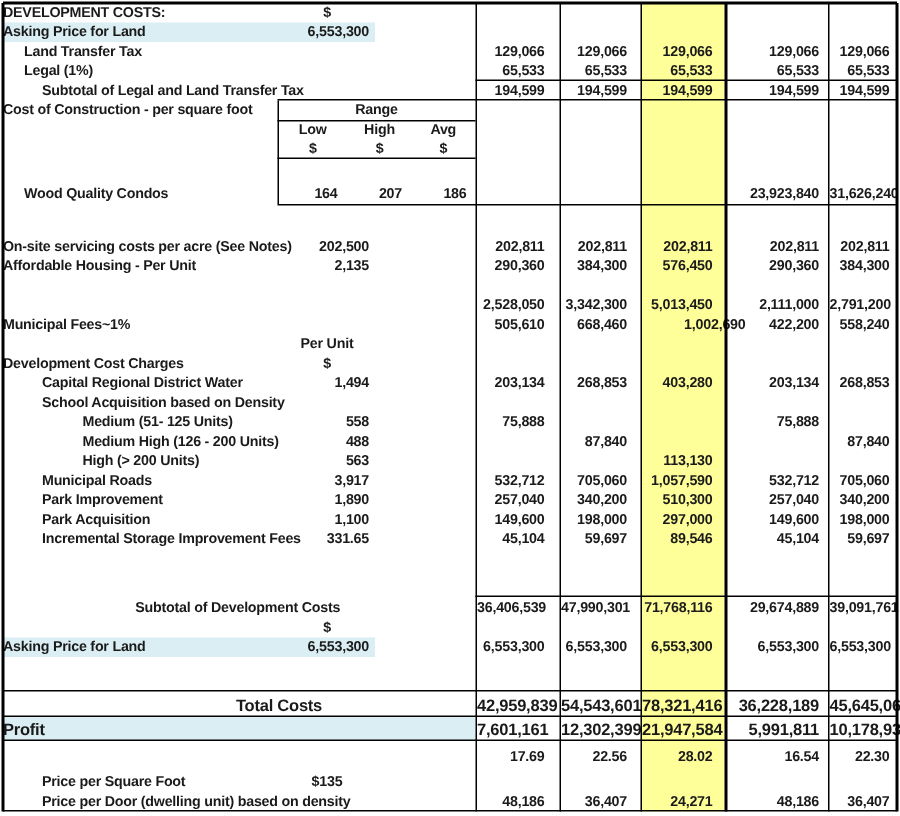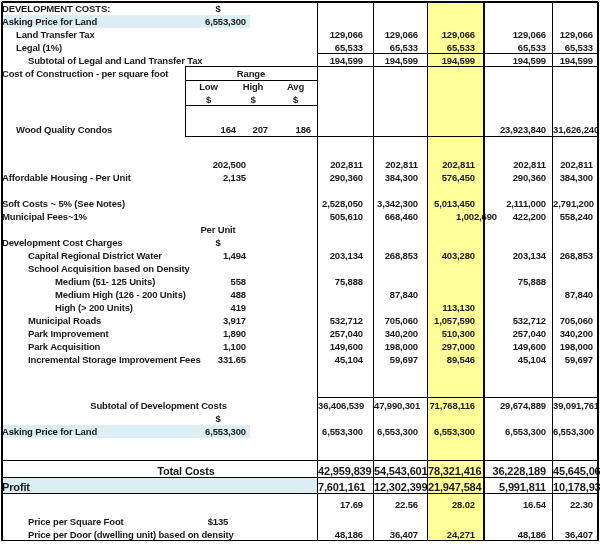--- a/index.html
+++ b/index.html
@@ -62,47 +62,47 @@
       <span class="txt" style="left: 232px; width: 42px; text-align: center;">High</span>
       <span class="txt" style="left: 274px; width: 43px; text-align: center;">Avg</span>
     </div>
     <div class="row" style="top: 93px; height: 13px;">
       <span class="txt" style="left: 185px; width: 47px; text-align: center;">$</span>
       <span class="txt" style="left: 232px; width: 42px; text-align: center;">$</span>
       <span class="txt" style="left: 274px; width: 43px; text-align: center;">$</span>
     </div>
     <div class="row" style="top: 119px; height: 17px;">
       <span class="txt" style="left: 16px;">Wood Quality Condos</span>
-      <span class="txt" style="left: 185px; width: 51px; text-align: right;">164</span>
+      <span class="txt" style="left: 174px; width: 51px; text-align: right;">164</span>
       <span class="txt" style="left: 232px; width: 36px; text-align: right;">207</span>
       <span class="txt" style="left: 274px; width: 37px; text-align: right;">186</span>
       <span class="txt" style="left: 484px; width: 62px; text-align: right;">23,923,840</span>
       <span class="txt" style="left: 553px; width: 40px; text-align: right;">31,626,240</span>
     </div>
     <div class="row" style="top: 136px; height: 11px;"></div>
     <div class="row" style="top: 147px; height: 11px;"></div>
     <div class="row" style="top: 158px; height: 13px;">
+      <span class="txt" style="left: 2px;">On-site servicing costs per acre (See Notes)</span>
       <span class="txt" style="left: 190px; width: 56px; text-align: right;">202,500</span>
       <span class="txt" style="left: 318px; width: 45px; text-align: right;">202,811</span>
       <span class="txt" style="left: 374px; width: 44px; text-align: right;">202,811</span>
       <span class="txt" style="left: 428px; width: 47px; text-align: right;">202,811</span>
       <span class="txt" style="left: 484px; width: 62px; text-align: right;">202,811</span>
       <span class="txt" style="left: 553px; width: 40px; text-align: right;">202,811</span>
     </div>
     <div class="row" style="top: 171px; height: 13px;">
       <span class="txt" style="left: 2px;">Affordable Housing - Per Unit</span>
       <span class="txt" style="left: 190px; width: 56px; text-align: right;">2,135</span>
       <span class="txt" style="left: 318px; width: 45px; text-align: right;">290,360</span>
       <span class="txt" style="left: 374px; width: 44px; text-align: right;">384,300</span>
       <span class="txt" style="left: 428px; width: 47px; text-align: right;">576,450</span>
       <span class="txt" style="left: 484px; width: 62px; text-align: right;">290,360</span>
       <span class="txt" style="left: 553px; width: 40px; text-align: right;">384,300</span>
     </div>
     <div class="row" style="top: 197px; height: 13px;">
-      <span class="txt" style="left: 2px;">Soft Costs ~ 5% (See Notes)</span>
       <span class="txt" style="left: 318px; width: 45px; text-align: right;">2,528,050</span>
       <span class="txt" style="left: 374px; width: 44px; text-align: right;">3,342,300</span>
       <span class="txt" style="left: 428px; width: 47px; text-align: right;">5,013,450</span>
       <span class="txt" style="left: 484px; width: 62px; text-align: right;">2,111,000</span>
       <span class="txt" style="left: 553px; width: 40px; text-align: right;">2,791,200</span>
     </div>
     <div class="row" style="top: 210px; height: 13px;">
       <span class="txt" style="left: 2px;">Municipal Fees~1%</span>
       <span class="txt" style="left: 318px; width: 45px; text-align: right;">505,610</span>
       <span class="txt" style="left: 374px; width: 44px; text-align: right;">668,460</span>
@@ -136,21 +136,21 @@
       <span class="txt" style="left: 484px; width: 62px; text-align: right;">75,888</span>
     </div>
     <div class="row" style="top: 288px; height: 13px;">
       <span class="txt" style="left: 55px;">Medium High (126 - 200 Units)</span>
       <span class="txt" style="left: 190px; width: 56px; text-align: right;">488</span>
       <span class="txt" style="left: 374px; width: 44px; text-align: right;">87,840</span>
       <span class="txt" style="left: 553px; width: 40px; text-align: right;">87,840</span>
     </div>
     <div class="row" style="top: 301px; height: 13px;">
       <span class="txt" style="left: 55px;">High (&gt; 200 Units)</span>
-      <span class="txt" style="left: 190px; width: 56px; text-align: right;">419</span>
+      <span class="txt" style="left: 190px; width: 56px; text-align: right;">563</span>
       <span class="txt" style="left: 428px; width: 47px; text-align: right;">113,130</span>
     </div>
     <div class="row" style="top: 314px; height: 13px;">
       <span class="txt" style="left: 28px;">Municipal Roads</span>
       <span class="txt" style="left: 190px; width: 56px; text-align: right;">3,917</span>
       <span class="txt" style="left: 318px; width: 45px; text-align: right;">532,712</span>
       <span class="txt" style="left: 374px; width: 44px; text-align: right;">705,060</span>
       <span class="txt" style="left: 428px; width: 47px; text-align: right;">1,057,590</span>
       <span class="txt" style="left: 484px; width: 62px; text-align: right;">532,712</span>
       <span class="txt" style="left: 553px; width: 40px; text-align: right;">705,060</span>

